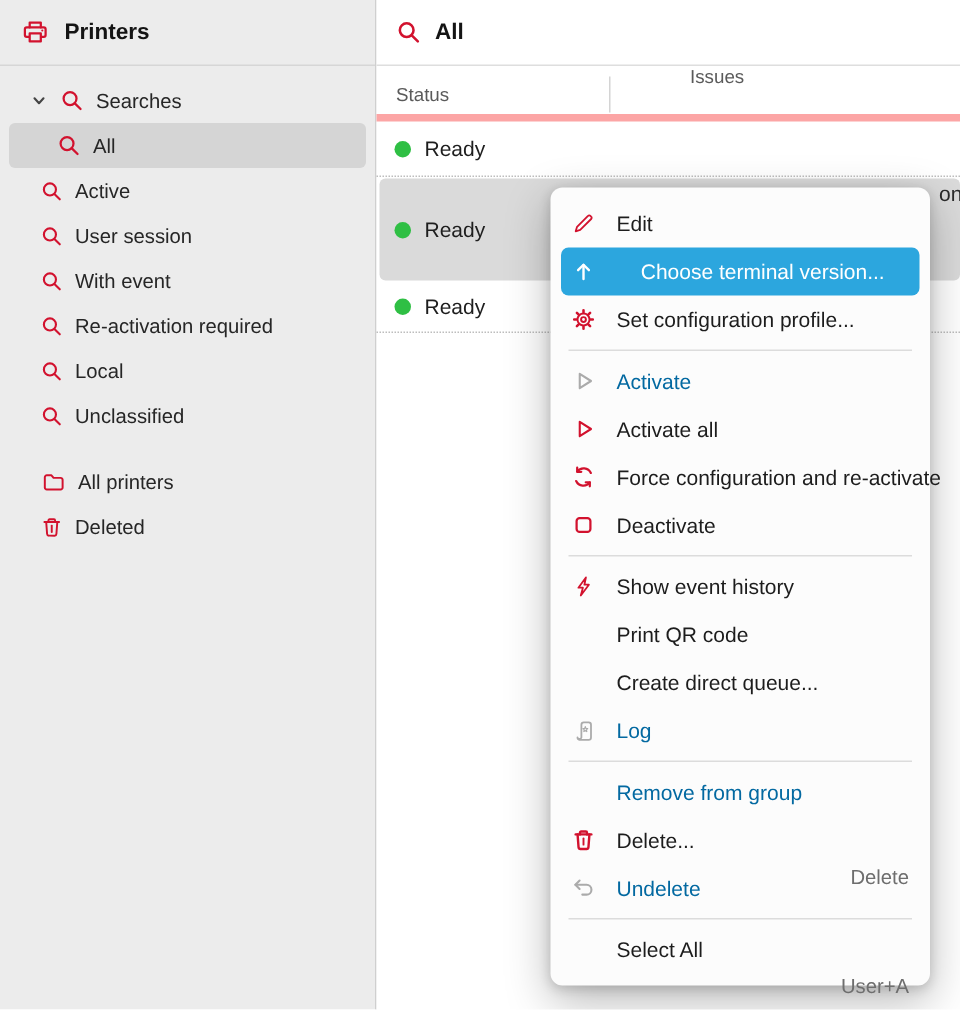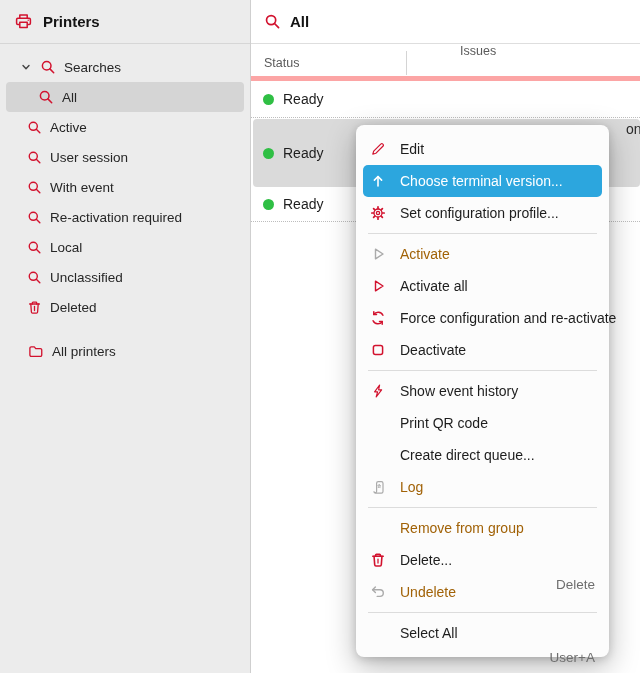--- a/index.html
+++ b/index.html
@@ -39,32 +39,32 @@
   .row1 { height:37px; border-bottom:1px dotted #bdbdbd; }
   .row2 { position:absolute; left:2px; right:0; top:119px; height:68px;
     background:#dadada; border-radius:4px; display:flex; align-items:center;
     gap:9px; padding-left:10px; font-size:14px; color:#1e1e1e; }
   .row3 { position:absolute; left:0; right:0; top:187px; height:35px;
     border-bottom:1px dotted #bdbdbd; }
   .dot { width:11px; height:11px; border-radius:50%; background:#2fbf44; flex:none; }
   .issue-frag { position:absolute; left:375px; top:121px; font-size:14px; color:#2b2b2b; }
 
   
-  .menu { position:absolute; left:356px; top:125px; width:253px;
+  .menu { position:absolute; left:367px; top:125px; width:253px;
     background:#fcfcfc; border-radius:8px; padding:8px 0; z-index:10;
     box-shadow:0 10px 30px rgba(0,0,0,.28), 0 2px 8px rgba(0,0,0,.16); }
   .mi { height:32px; display:flex; align-items:center; padding:0 14px;
     font-size:14px; color:#1d1d1d; cursor:default; }
   .mi .mico { width:16px; display:flex; align-items:center; justify-content:center;
     margin-right:14px; flex:none; }
   .mi .lbl { flex:1; white-space:nowrap; }
   .mi .sc { margin-left:auto; color:#6e6e6e; font-size:13.5px; padding-left:10px;margin-top:48px; }
-  .mi.disabled { color:#a16207; }
+  .mi.disabled { color:#0369a1; }
   .mi.highlight { background:#2ca6de; color:#fff; border-radius:5px;
-    margin:0 7px; padding:0 7px; }
+    margin:0 7px; padding:0 7px;text-align:center; }
   .msep { height:1px; background:#dcdcdc; margin:4px 12px; }
   svg { display:block; }
 </style>
 </head>
 <body>
 
 <div class="app">
 
   <div class="sidebar">
     <div class="sidebar-header">
@@ -158,39 +158,39 @@
       <div class="tree-row row-child">
         <span class="ico">
           <svg width="15" height="15" viewBox="0 0 16 16" fill="none" stroke="#d2122e" stroke-width="1.5" stroke-linecap="round">
               <circle cx="6.7" cy="6.7" r="4.3"></circle>
               <path d="M9.9 9.9 L13.7 13.7"></path>
             </svg>
         </span>
         <span>Unclassified</span>
       </div>
 
+      <div class="tree-row row-allprinters">
+        <span class="ico">
+          <svg width="17" height="17" viewBox="0 0 17 17" fill="none" stroke="#d2122e" stroke-width="1.4" stroke-linejoin="round" stroke-linecap="round">
+            <path d="M2 5 a1.4 1.4 0 0 1 1.4-1.4 h3.3 l1.5 1.8 h5 a1.4 1.4 0 0 1 1.4 1.4 v5.4 a1.4 1.4 0 0 1-1.4 1.4 H3.4 A1.4 1.4 0 0 1 2 12.2 z"></path>
+          </svg>
+        </span>
+        <span>All printers</span>
+      </div>
+
       <div class="tree-row row-child">
         <span class="ico">
           <svg width="15" height="15" viewBox="0 0 15 15" fill="none" stroke="#d2122e" stroke-width="1.3" stroke-linecap="round" stroke-linejoin="round">
             <path d="M2.6 4 h9.8"></path>
               <path d="M5.3 4 V2.9 a0.7 0.7 0 0 1 0.7-0.7 h3 a0.7 0.7 0 0 1 0.7 0.7 V4"></path>
             <path d="M3.8 4 l0.6 8 a1.2 1.2 0 0 0 1.2 1.1 h3.8 a1.2 1.2 0 0 0 1.2-1.1 l0.6-8"></path>
             <path d="M7.5 6.4 v4.2"></path>
           </svg>
         </span>
         <span>Deleted</span>
-      </div>
-
-      <div class="tree-row row-allprinters">
-        <span class="ico">
-          <svg width="17" height="17" viewBox="0 0 17 17" fill="none" stroke="#d2122e" stroke-width="1.4" stroke-linejoin="round" stroke-linecap="round">
-            <path d="M2 5 a1.4 1.4 0 0 1 1.4-1.4 h3.3 l1.5 1.8 h5 a1.4 1.4 0 0 1 1.4 1.4 v5.4 a1.4 1.4 0 0 1-1.4 1.4 H3.4 A1.4 1.4 0 0 1 2 12.2 z"></path>
-          </svg>
-        </span>
-        <span>All printers</span>
       </div>
     </div>
   </div>
 
   <div class="main">
     <div class="main-header">
       <span class="ico">
         <svg width="17" height="17" viewBox="0 0 16 16" fill="none" stroke="#d2122e" stroke-width="1.6" stroke-linecap="round">
             <circle cx="6.7" cy="6.7" r="4.3"></circle>
             <path d="M9.9 9.9 L13.7 13.7"></path>

